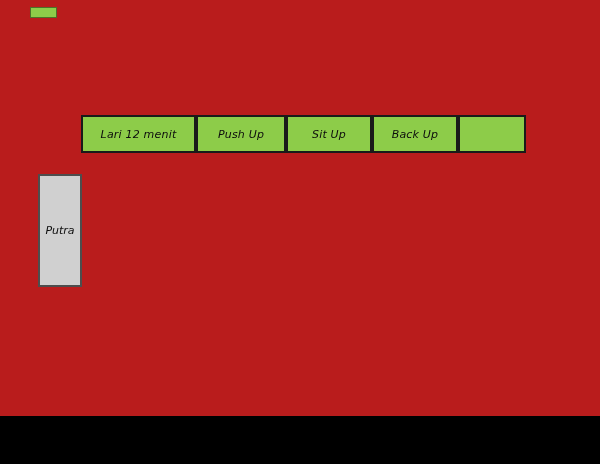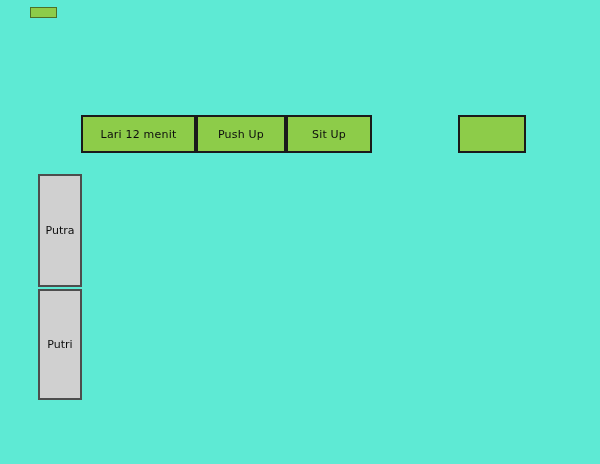--- a/index.html
+++ b/index.html
@@ -3,24 +3,25 @@
 <meta charset="utf-8">
 <style>
   html, body {
     margin: 0;
     padding: 0;
     background: #000000;
   }
   #canvas {
     position: relative;
     width: 600px;
-    height: 464px;
-    background: #5eead4;
+    height: 416px;
+    background: #b91c1c;
     overflow: hidden;
     font-family: "DejaVu Sans", "Liberation Sans", sans-serif;
+    font-style: italic;
   }
   .abs { position: absolute; box-sizing: border-box; }
 
   
   .legend-swatch {
     left: 30px; top: 7px; width: 27px; height: 11px;
     background: #8DCC49;
     border: 1px solid rgba(0,0,0,0.45);
   }
 
@@ -59,20 +60,20 @@
 <div id="canvas">
 
   <div class="abs legend-swatch"></div>
 
   <div class="abs hcell c0">Lari 12 menit</div>
 
   <div class="abs hcell c2">Sit Up</div>
 
   <div class="abs hcell c1">Push Up</div>
 
+  <div class="abs hcell c3">Back Up</div>
 
   <div class="abs hcell c4"></div>
 
   <div class="abs rcell r0">Putra</div>
 
-  <div class="abs rcell r1">Putri</div>
 
 </div>
 
 </body></html>

